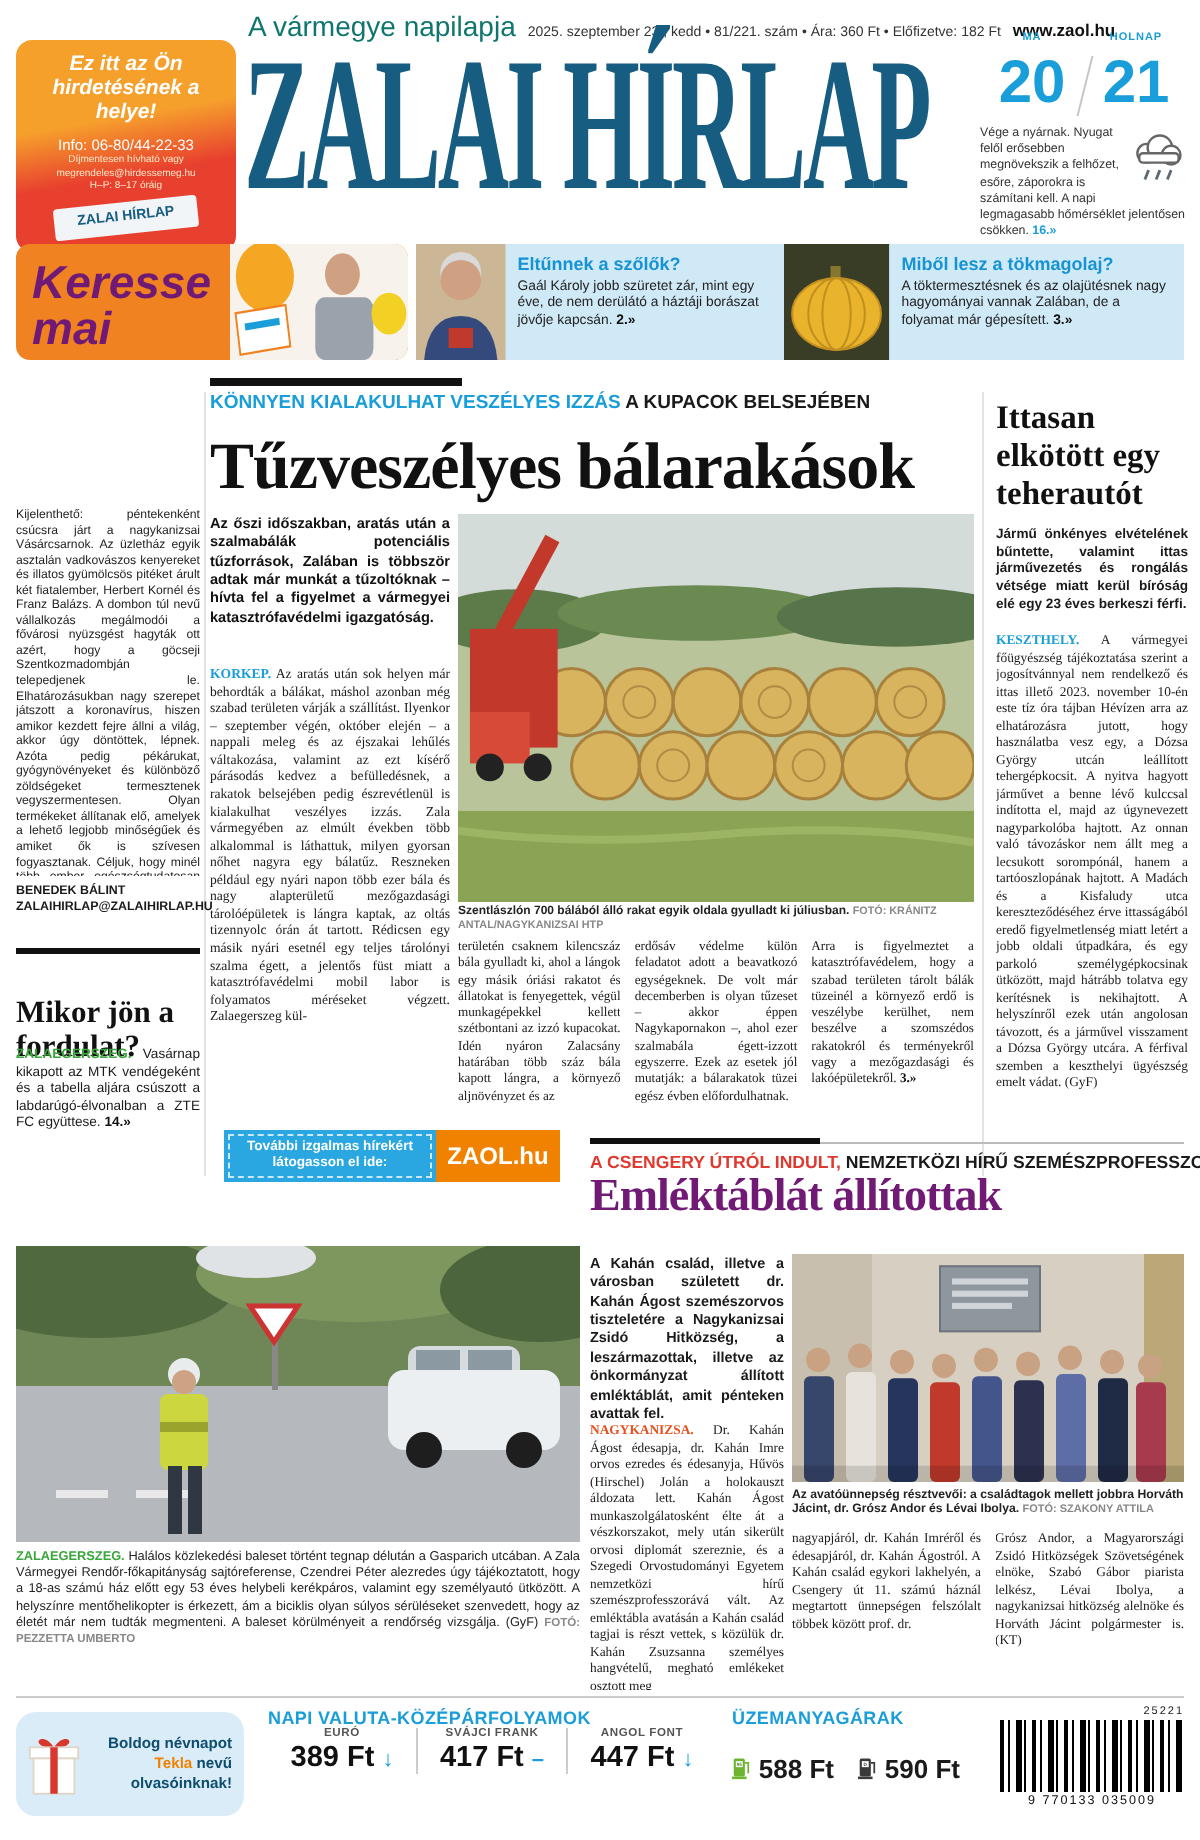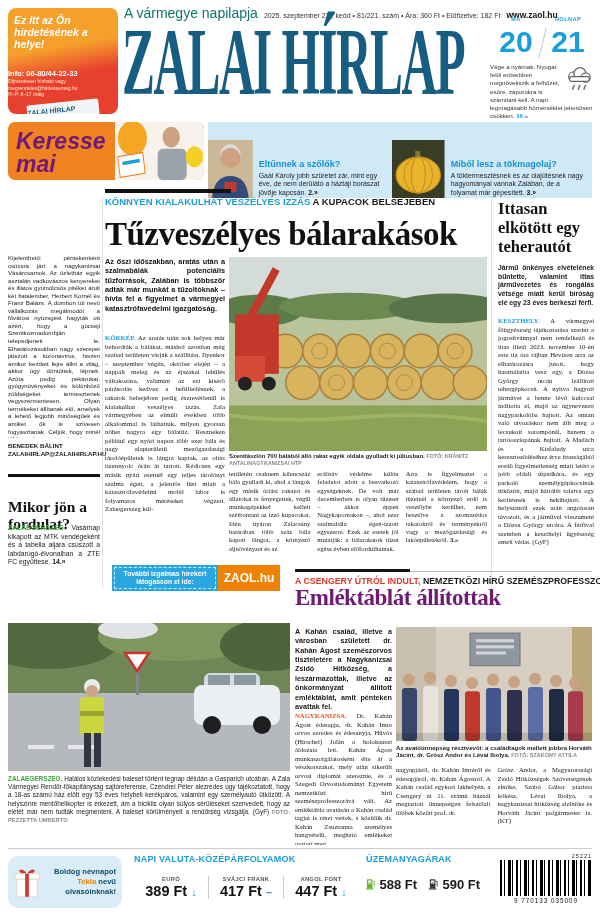--- a/index.html
+++ b/index.html
@@ -4,24 +4,24 @@
 <style>
   html,body{margin:0;padding:0;background:#888}
   .page{position:relative;width:600px;height:920px;margin:0 auto;background:#fff;
         font-family:"Liberation Sans",sans-serif;color:#1a1a1a;overflow:hidden}
   .abs{position:absolute}
   .serif{font-family:"Liberation Serif",serif}
   .just{text-align:justify;text-justify:inter-word}
   .hidden-of{overflow:hidden}
 
   
-  .ad-box{left:8px;top:8px;width:110px;height:106px;border-radius:8px;overflow:hidden;
-          background:linear-gradient(170deg,#f6a02c 0 38%,#e8402e 62% 100%);text-align:left}
+  .ad-box{left:8px;top:20px;width:110px;height:106px;border-radius:8px;overflow:hidden;
+          background:linear-gradient(170deg,#f6a02c 0 38%,#e8402e 62% 100%);text-align:center}
   .ad-head{font-style:italic;font-weight:bold;color:#fff;font-size:10.5px;line-height:1.12;padding:7px 6px 3px}
-  .ad-info{color:#fff;font-weight:bold;font-size:7.5px;margin-top:16px}
+  .ad-info{color:#fff;font-weight:normal;font-size:7.5px;margin-top:3px}
   .ad-sub{color:#ffe9c9;font-size:5px;line-height:1.25}
   .ad-paper{margin:5px auto 0;width:72px;height:16px;background:#f2f5f7;border-radius:2px;
             transform:rotate(-6deg);color:#175d82;font-weight:bold;font-size:7px;line-height:16px}
   .tagline-row{left:124px;top:5px;width:370px;display:flex;align-items:baseline;gap:6px}
   .tagline{color:#0f766e;font-weight:normal;font-size:14px;white-space:nowrap}
   .dateline{font-size:7px;color:#333;white-space:nowrap}
   .website{margin-left:auto;font-weight:bold;font-size:8.5px;color:#111}
   .masthead{left:122px;top:14px;width:370px;font-family:"Liberation Serif",serif;font-weight:bold;
             font-size:95px;line-height:96px;color:#175d82;letter-spacing:-3px;white-space:nowrap;
             transform:scaleX(.52);transform-origin:0 0}
@@ -35,21 +35,21 @@
   .wx-text .cloud{float:right;margin:2px 0 2px 3px}
   .pgref{font-weight:bold;color:#111}
   .pgref.blue{color:#1a9ed9}
 
   
   .promo{left:8px;top:122px;width:196px;height:58px;background:#f08222;border-radius:7px;display:flex;overflow:hidden}
   .promo-left{width:102px;padding:8px 0 0 8px}
   .promo-title{color:#701a75;font-weight:bold;font-style:italic;font-size:23px;line-height:1}
   .promo-badge{display:inline-block;margin-top:6px;border:1.5px solid #fff;border-radius:8px;
                color:#fff;font-weight:bold;font-size:7.5px;padding:2px 6px}
-  .teaser-box{left:208px;top:122px;width:384px;height:76px;background:#cfe9f7;display:flex;align-items:flex-end}
+  .teaser-box{left:208px;top:122px;width:384px;height:58px;background:#cfe9f7;display:flex;align-items:flex-start}
   .teaser{padding:5px 6px 0 6px;font-size:6.9px;line-height:1.28;color:#222}
   .teaser-title{color:#1593d2;font-weight:bold;font-size:9px;margin-bottom:1px}
   .t1{width:131px}.t2{width:139px}
 
   
   .vrule{position:absolute;width:1px;background:#e2e2e2}
   .thickrule{position:absolute;height:3px;background:#111}
   .thinrule{position:absolute;height:1px;background:#bbb}
 
   
@@ -104,21 +104,21 @@
   .mem-cols{left:396px;top:766px;width:196px;height:80px;display:flex;gap:7px}
   .mem-cols div{flex:1;font-size:6.7px;line-height:1.27;overflow:hidden}
 
   
   .nameday{left:8px;top:856px;width:114px;height:52px;background:#d9ecf7;border-radius:10px;
            display:flex;align-items:center;gap:5px;padding:0 6px;box-sizing:border-box}
   .nameday-text{font-size:7.6px;font-weight:bold;color:#0f4d6e;line-height:1.3;text-align:right;flex:1}
   .nameday-text .nm{color:#f08200}
   .currency{left:134px;top:854px;width:224px}
   .strip-title{color:#1a9ed9;font-weight:bold;font-size:9px;letter-spacing:.2px}
-  .cur-row{display:flex;margin-top:12px}
+  .cur-row{display:flex;margin-top:0}
   .cur-cell{flex:1;text-align:center;border-right:1px solid #ccc}
   .cur-cell:last-child{border-right:none}
   .cur-label{font-size:5.8px;font-weight:bold;color:#555;letter-spacing:.3px}
   .cur-value{font-size:14.5px;font-weight:bold;color:#111;margin-top:1px;white-space:nowrap}
   .cur-trend{color:#1a9ed9;font-size:11px;font-weight:bold}
   .fuel{left:366px;top:854px;width:122px}
   .fuel-row{display:flex;align-items:center;gap:4px;margin-top:6px}
   .fuel-price{font-size:13px;font-weight:bold;margin-right:8px;white-space:nowrap}
   .barcode-box{left:500px;top:853px;width:92px;height:58px;background:#fff}
   .barcode-issue{font-size:5.5px;text-align:right;letter-spacing:1px;color:#222}

